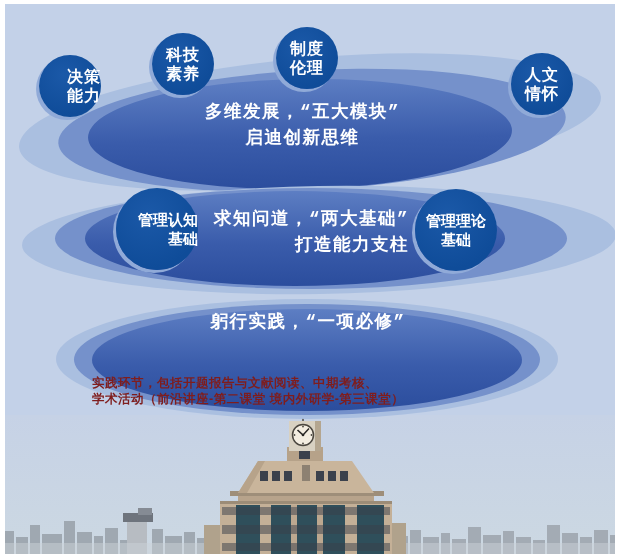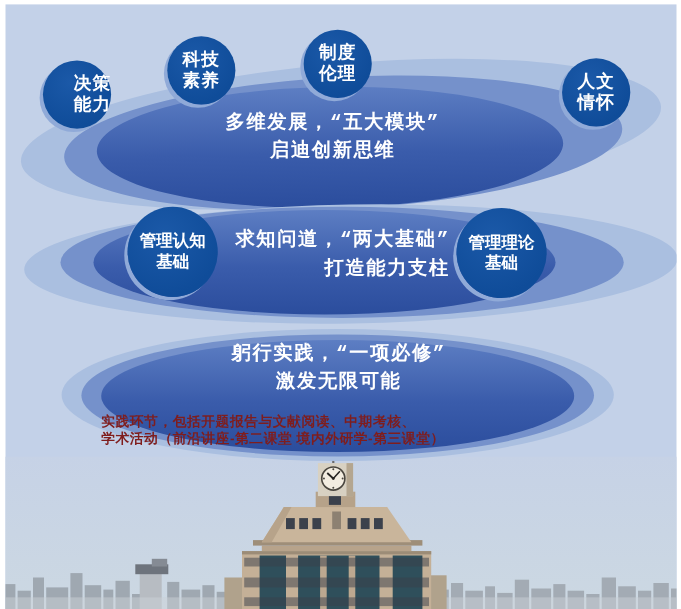--- a/index.html
+++ b/index.html
@@ -29,21 +29,21 @@
   .bubble{
     position:absolute;border-radius:50%;color:#fff;font-weight:bold;text-align:center;
     display:flex;flex-direction:column;align-items:center;justify-content:center;
     background:radial-gradient(circle at 40% 32%,#1b59a8 0%,#0f4c99 72%);
     box-shadow:-3px 3px 0 #90aad8;
   }
   .bubble.small{width:62px;height:62px;font-size:16px;line-height:19px;letter-spacing:1px;}
   .bubble.big{width:82px;height:82px;font-size:15px;line-height:19px;}
   .c1{left:39px;top:55px;align-items:flex-end;} .c2{left:152px;top:33px;} .c3{left:276px;top:27px;}
   .c4{left:404px;top:32px;} .c5{left:511px;top:53px;}
-  .b-left{left:116px;top:188px;} .b-right{left:415px;top:189px;justify-content:center;}
+  .b-left{left:116px;top:188px;align-items:flex-end;} .b-right{left:415px;top:189px;justify-content:center;}
 
   .tier-text{position:absolute;color:#ffffff;font-weight:bold;text-align:center;font-family:Liberation Mono, monospace;}
   .title-line{font-size:17.5px;line-height:26px;letter-spacing:1.5px;}
   .t1-text{left:90px;top:99px;width:425px;}
   .t2-text{left:197px;top:206px;width:212px;text-align:right;}
   .t3-text{left:92px;top:309px;width:432px;}
   .caption{position:absolute;left:92px;top:375px;width:432px;color:#7f1d1d;font-weight:bold;
     text-align:left;font-size:12.5px;line-height:16px;letter-spacing:0.5px;}
   .photo{position:absolute;left:0;top:415px;width:619px;height:139px;}
 </style>
@@ -172,21 +172,20 @@
       <div class="bubble big b-right">
         <span>管理理论</span>
         <span>基础</span>
       </div>
 
       <div class="ellipse halo t3-halo"></div>
       <div class="ellipse mid t3-mid"></div>
       <div class="ellipse inner t3-inner"></div>
       <div class="tier-text t3-text">
         <div class="title-line">躬行实践，“一项必修”</div>
-        <div class="title-line">激发无限可能</div>
       </div>
       <div class="caption">
         <div>实践环节，包括开题报告与文献阅读、中期考核、</div>
         <div>学术活动（前沿讲座-第二课堂 境内外研学-第三课堂）</div>
       </div>
 
       <div class="bubble small c1">
         <span>决策</span>
         <span>能力</span>
       </div>

